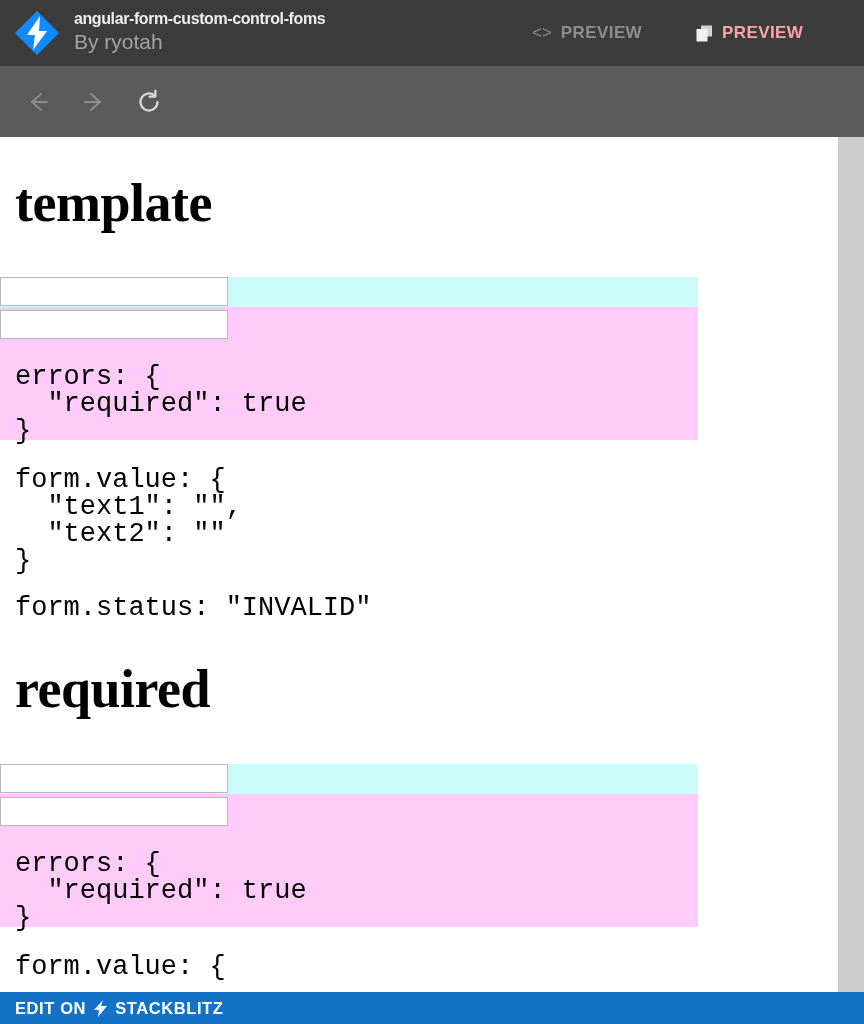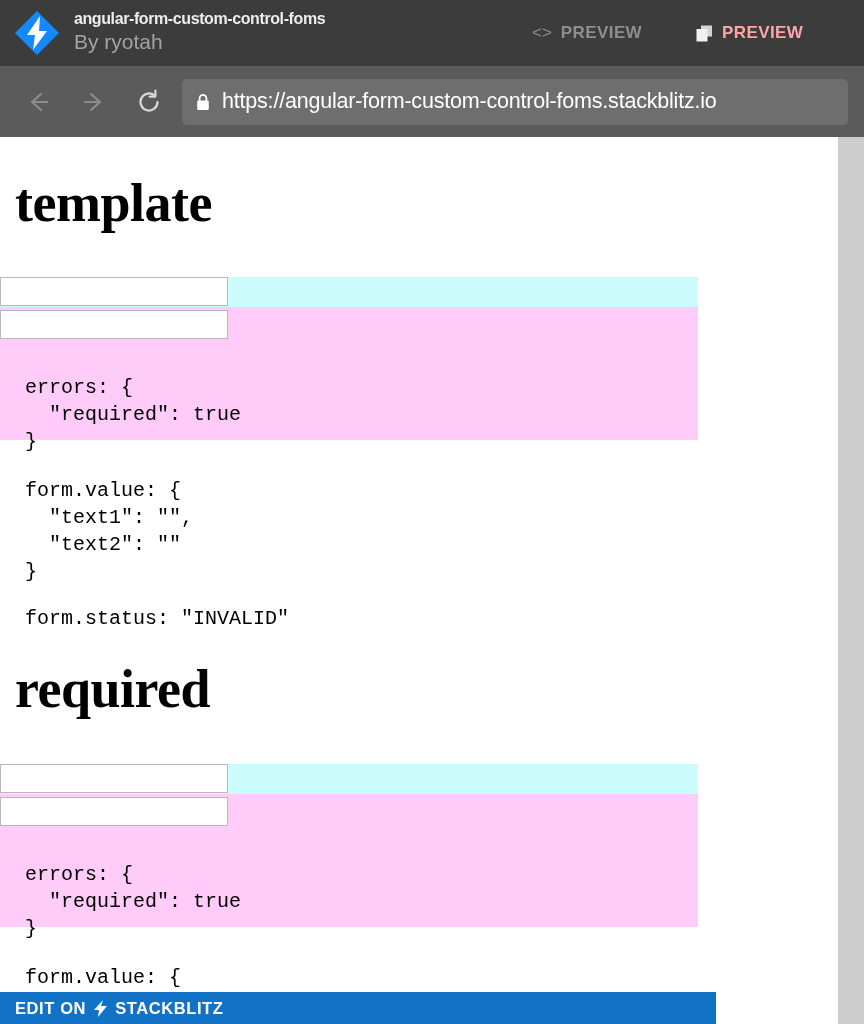--- a/index.html
+++ b/index.html
@@ -195,39 +195,39 @@
   .band {
     position: absolute;
     left: 0;
     width: 813px;
   }
   .band-cyan { background: #ccfbfb; }
   .band-pink { background: #ffccfa; }
 
   pre.codeblock {
     font-family: "Liberation Mono", monospace;
-    font-size: 20px;
+    font-size: 27px;
     line-height: 27px;
     color: #000000;
-    margin: 10px;
+    margin: 0;
     white-space: pre;
     letter-spacing: 0px;
   }
   .code-layer {
     position: absolute;
     left: 15px;
     z-index: 2;
   }
 
   
   .editbar {
     position: absolute;
     left: 0;
     bottom: 0;
-    width: 716px;
+    width: 864px;
     height: 32px;
     background: #1273c6;
     display: flex;
     align-items: center;
     padding-left: 15px;
     box-sizing: border-box;
     cursor: pointer;
     z-index: 20;
   }
   .editbar-text {
@@ -285,27 +285,20 @@
       <line x1="5" y1="13" x2="20" y2="13" stroke="#8d8d8d" stroke-width="2" stroke-linecap="round"></line>
     </svg>
   </div>
   <div class="nav-btn nav-reload">
     <svg width="28" height="28" viewBox="0 0 28 28">
       <path d="M22.5 14 A8.5 8.5 0 1 1 19.6 7.6" fill="none" stroke="#d8d8d8" stroke-width="2.2" stroke-linecap="round"></path>
       <polyline points="20.4,2.6 20.4,8.6 14.6,8.6" fill="none" stroke="#d8d8d8" stroke-width="2.2" stroke-linecap="round" stroke-linejoin="round"></polyline>
     </svg>
   </div>
 
-  <div class="url-field">
-    <svg class="lock-icon" viewBox="0 0 14 18">
-      <path d="M3.6 8 V5.2 A3.4 3.4 0 0 1 10.4 5.2 V8" fill="none" stroke="#ffffff" stroke-width="1.8"></path>
-      <rect x="1.2" y="7.6" width="11.6" height="9.4" rx="1.2" fill="#ffffff"></rect>
-    </svg>
-    <span class="url-text" title="https://angular-form-custom-control-foms.stackblitz.io">https://angular-form-custom-control-foms.stackblitz.io</span>
-  </div>
   <div class="chrome-shadow"></div>
 </div>
 
 <div class="viewport">
   <div class="page">
 
     <h1 class="sec-title" style="position:absolute; left:15px; top:39px;">template</h1>
 
     <div class="band band-cyan" style="top:140px; height:30px;"></div>
     <div class="band band-pink" style="top:170px; height:133px;"></div>

